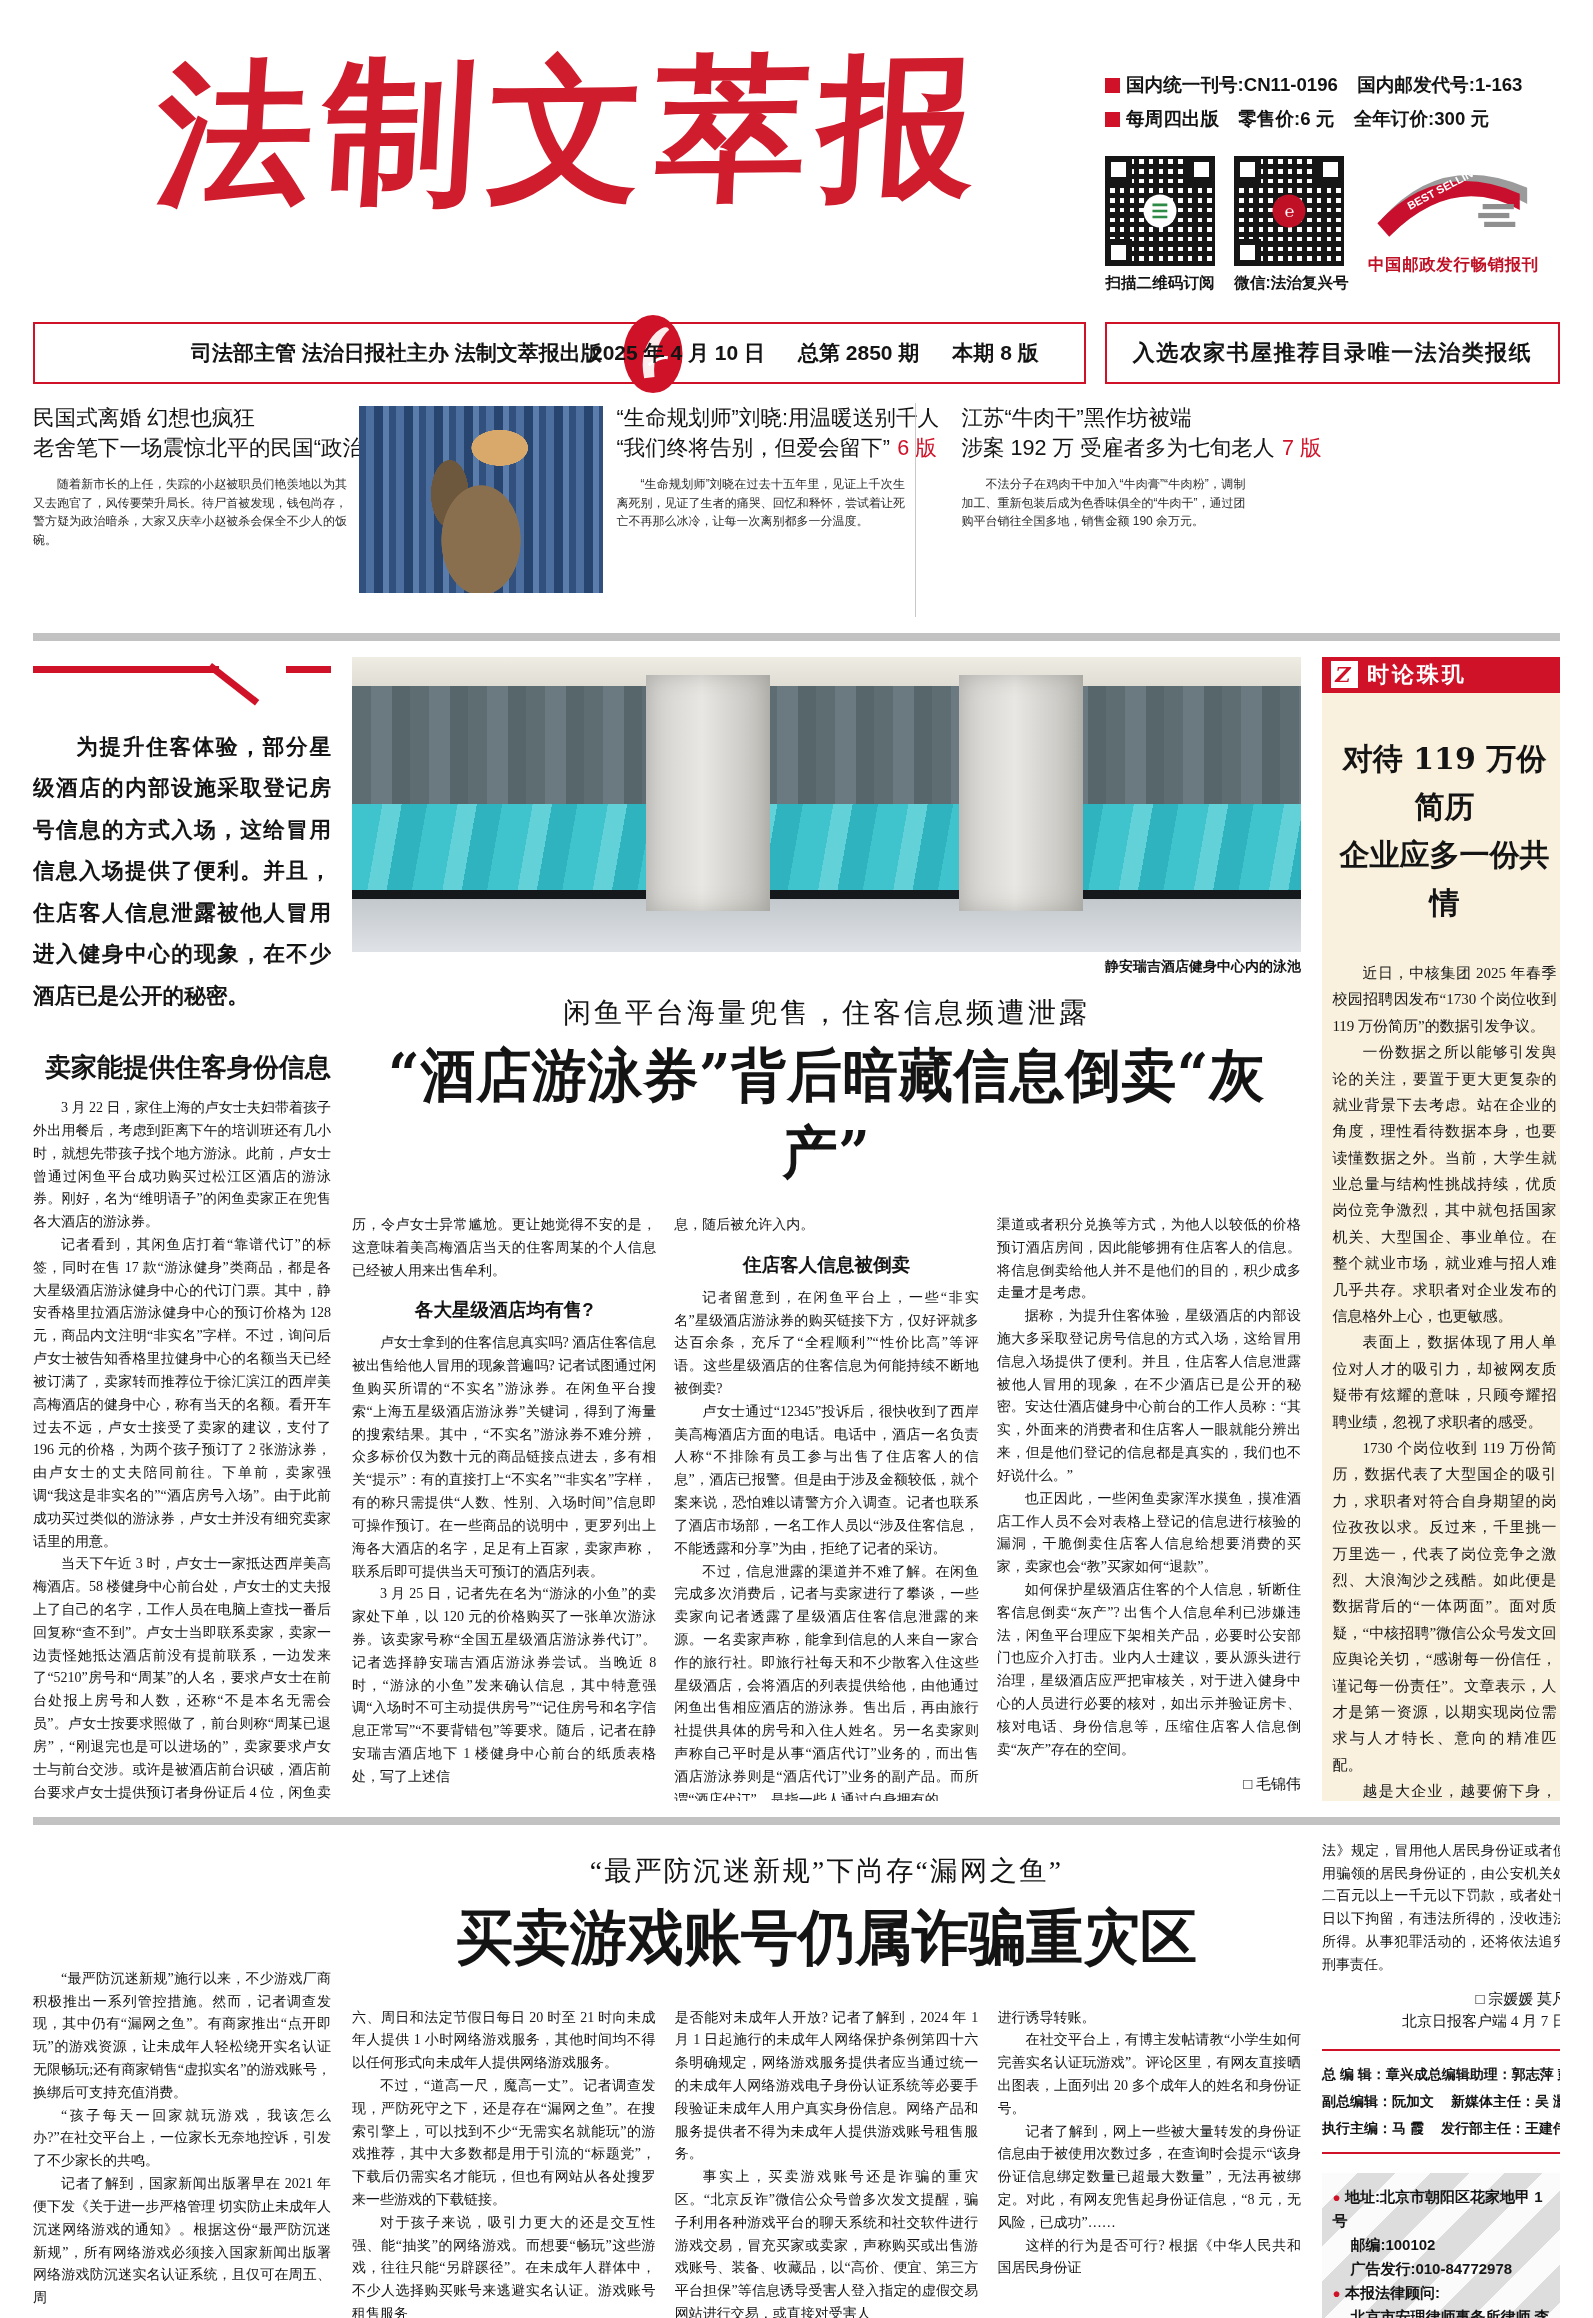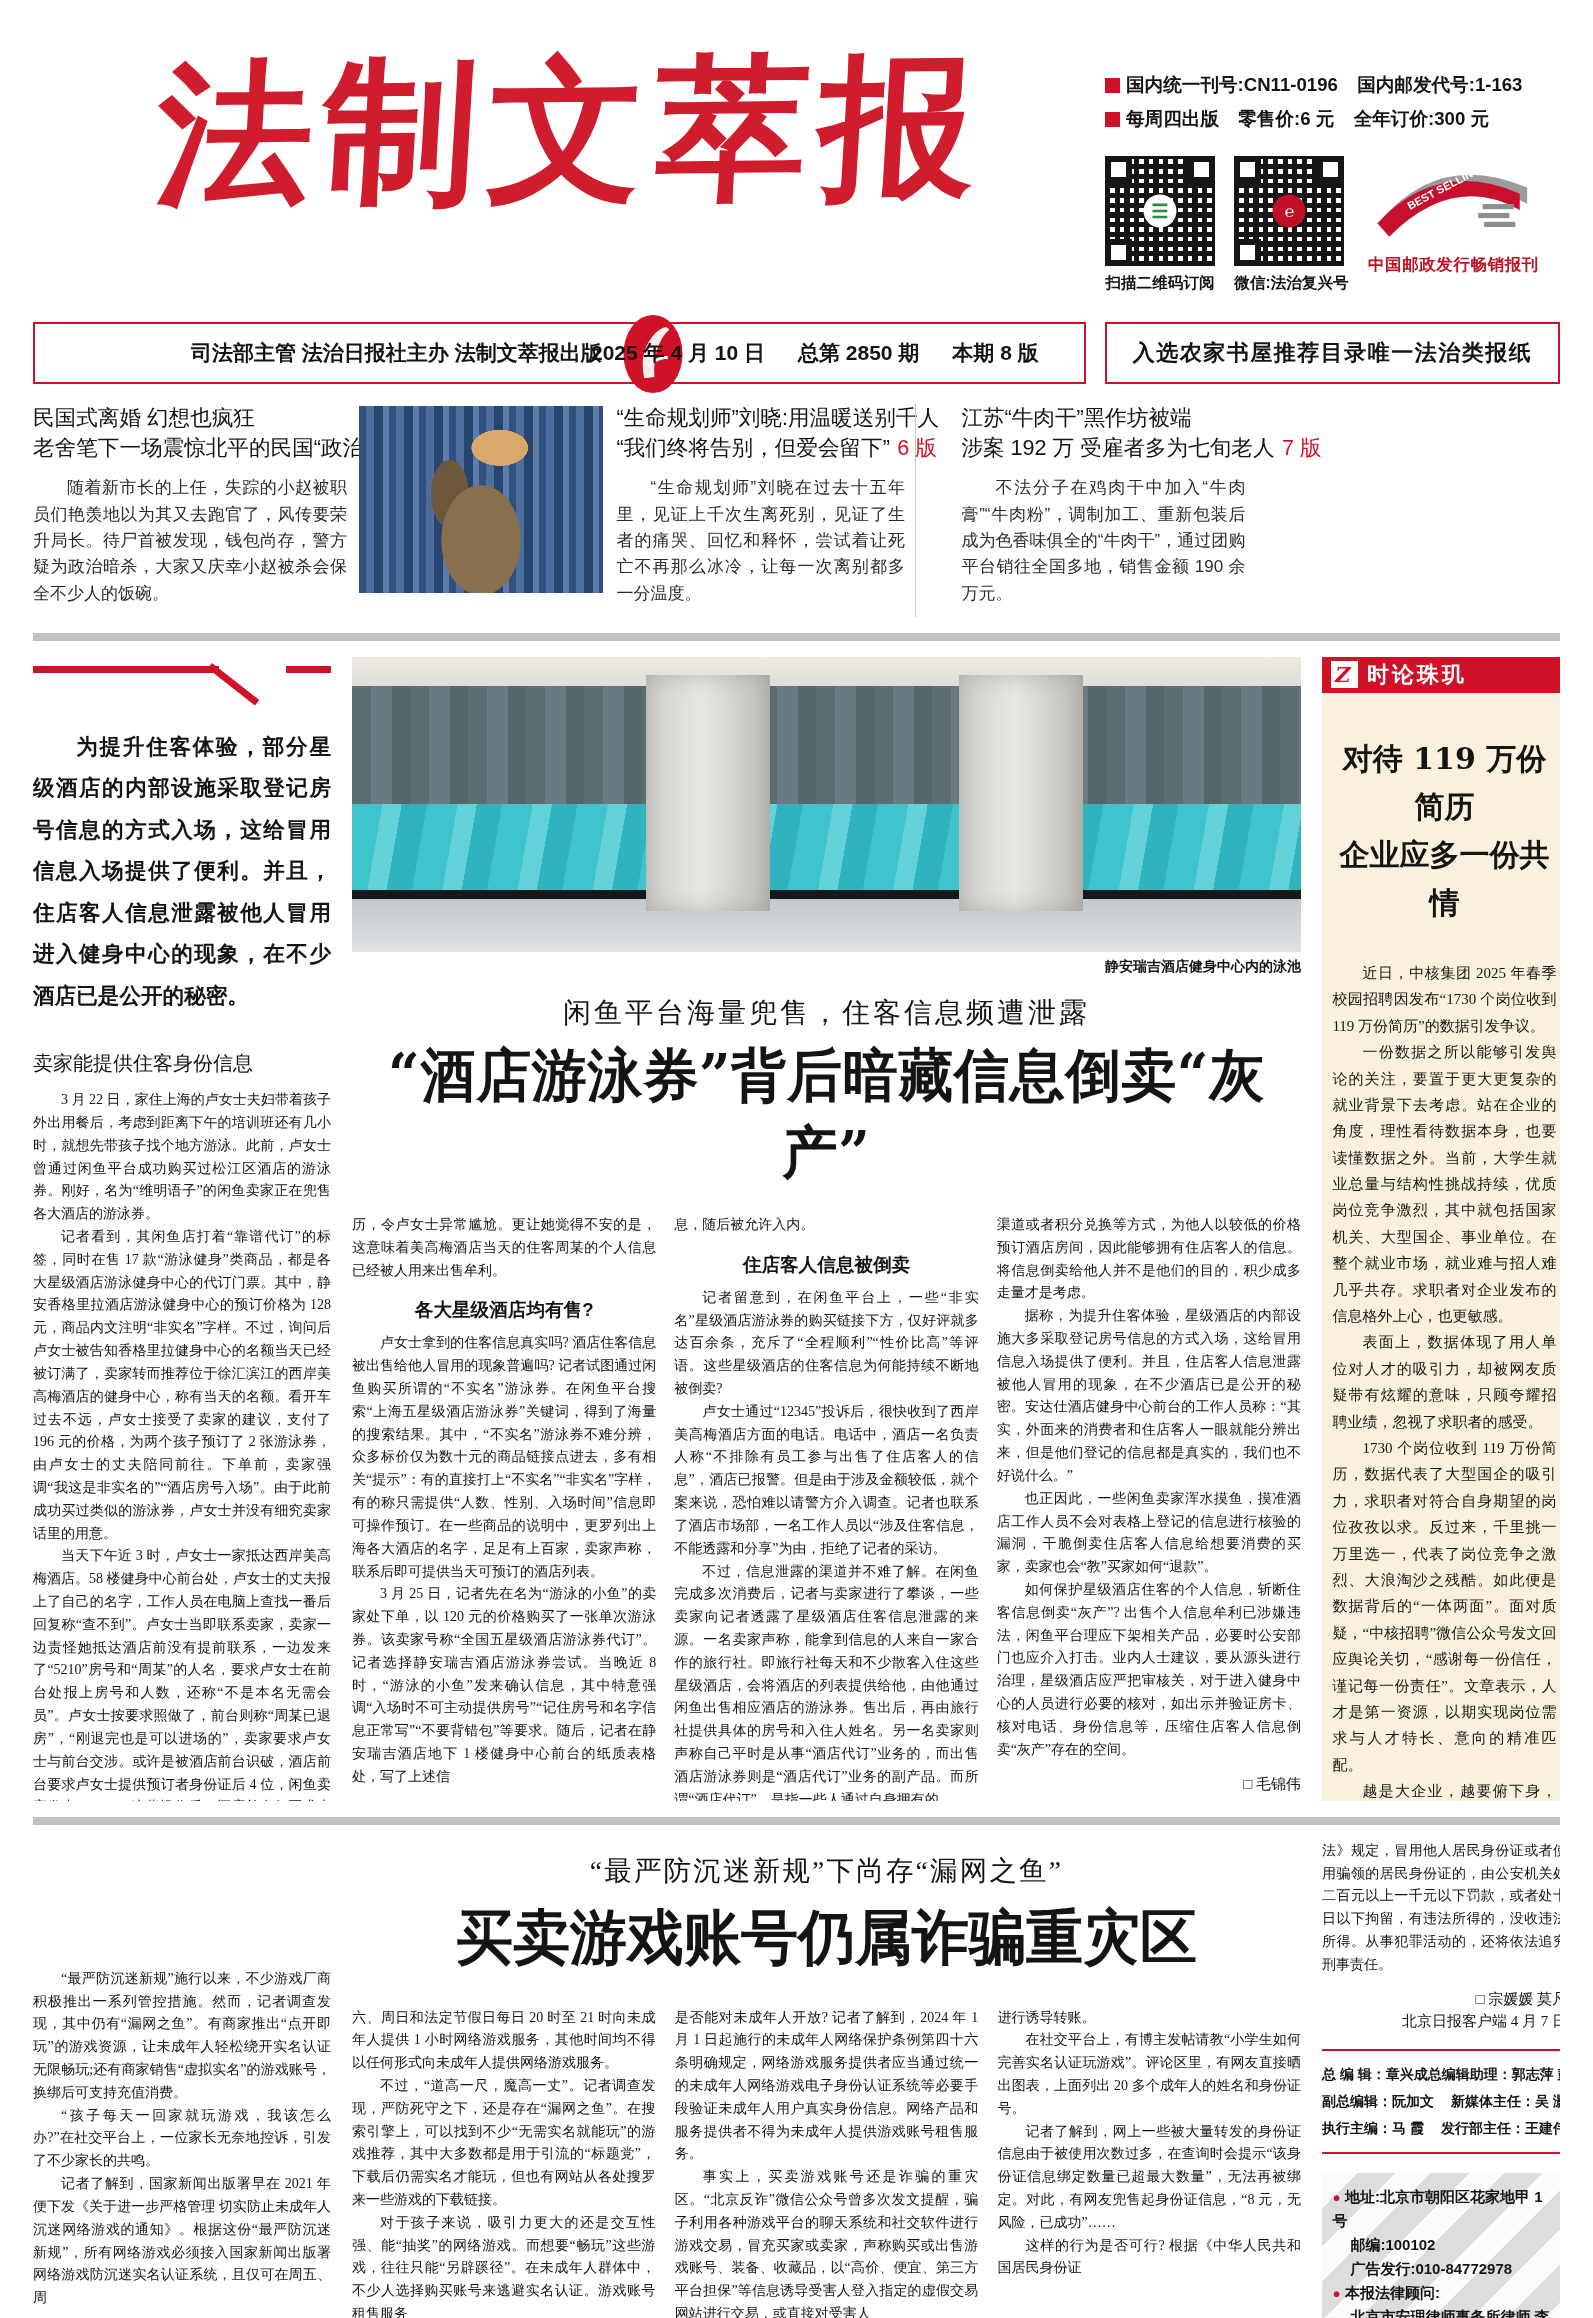--- a/index.html
+++ b/index.html
@@ -46,21 +46,21 @@
   .hbar .right{position:absolute;right:45px;display:flex;gap:33px;}
   .hbar .oval{position:absolute;left:56%;top:-10.4px;width:62px;height:82px;}
   .hbox{width:455px;border:2.2px solid var(--red);display:flex;align-items:center;justify-content:center;
         font-family:"Liberation Sans",sans-serif;font-size:22px;font-weight:bold;letter-spacing:1.5px;}
 
   
   .briefs{display:flex;margin:19.3px 33px 0;height:214px;overflow:hidden;}
   .brief{font-family:"Liberation Sans",sans-serif;}
   .brief .bt{font-size:21.6px;font-weight:normal;line-height:1.4;white-space:nowrap;}
   .brief .pageref{color:var(--red);margin-left:7.4px;}
-  .brief .bb{font-size:17px;color:#2b2b2b;line-height:1.55;text-indent:2em;margin-top:12px;text-align:justify;}
+  .brief .bb{font-size:12px;color:#2b2b2b;line-height:1.55;text-indent:2em;margin-top:12px;text-align:justify;}
   .brief1{width:314px;flex:none;}
   .brief-photo{width:244px;height:187px;flex:none;margin:3px 13.4px 0 12px;position:relative;overflow:hidden;
      background:repeating-linear-gradient(90deg,#31507e 0 7.4px,#4d6f9f 7.4px 15px,#27456f 15px 24px,#5a7dab 24px 30px);}
   .brief-photo .statue{position:absolute;left:18%;top:12%;width:64%;height:88%;
      background:radial-gradient(ellipse 30% 18% at 62% 12%,#d8a96b 0 60%,transparent 61%),
                 radial-gradient(ellipse 42% 55% at 50% 68%,#8a6f4e 0 60%,transparent 61%),
                 radial-gradient(ellipse 20% 34% at 30% 40%,#6e583d 0 60%,transparent 61%);}
   .brief2{width:299px;flex:none;padding-right:10.4px;}
   .brief3,.brief4{flex:none;border-left:1.5px solid #c9c9c9;padding-left:19.3px;}
   .brief3{width:330px;padding-left:45px;}
@@ -69,21 +69,21 @@
   .hr-grey{height:7.4px;background:var(--grey-rule);margin:16.4px 33px 0;}
 
   
   .main{display:flex;gap:21px;margin:16.4px 33px 0;height:1144px;overflow:hidden;}
   .sidebar{width:298px;flex:none;overflow:hidden;}
   .deco{position:relative;height:42px;}
   .deco .b1{position:absolute;left:0;top:9px;width:186px;height:6.7px;background:var(--red);}
   .deco .b2{position:absolute;left:179px;top:6px;width:60px;height:6.7px;background:var(--red);transform:rotate(38deg);transform-origin:left top;}
   .deco .b3{position:absolute;right:0;top:9px;width:45px;height:6.7px;background:var(--red);}
   .intro{margin-top:28px;font-size:21.6px;font-weight:bold;line-height:1.92;text-indent:2em;text-align:justify;}
-  .side-sub{margin:33px 0 12px;text-align:left;font-family:"Liberation Sans",sans-serif;font-size:20px;font-weight:normal;}
+  .side-sub{margin:33px 0 12px;text-align:right;font-family:"Liberation Sans",sans-serif;font-size:26px;font-weight:bold;}
   .bodytext p{font-size:14px;line-height:1.63;text-align:justify;text-indent:2em;}
   .bodytext p.cont{text-indent:0;}
   .col-sub{text-align:center;font-family:"Liberation Sans",sans-serif;font-size:18.6px;font-weight:bold;margin:15px 0 9px;}
   .byline{text-align:right;font-size:15px;margin-top:13.4px;}
   .source{text-align:right;font-size:15px;margin-top:3px;}
 
   .center{width:949px;flex:none;}
   .photo{position:relative;height:295px;overflow:hidden;background:#7d8b90;}
   .ph-ceiling{position:absolute;top:0;left:0;right:0;height:14%;background:linear-gradient(180deg,#efece4,#d9d6cd);}
   .ph-wall{position:absolute;top:10%;left:0;right:0;height:52%;

